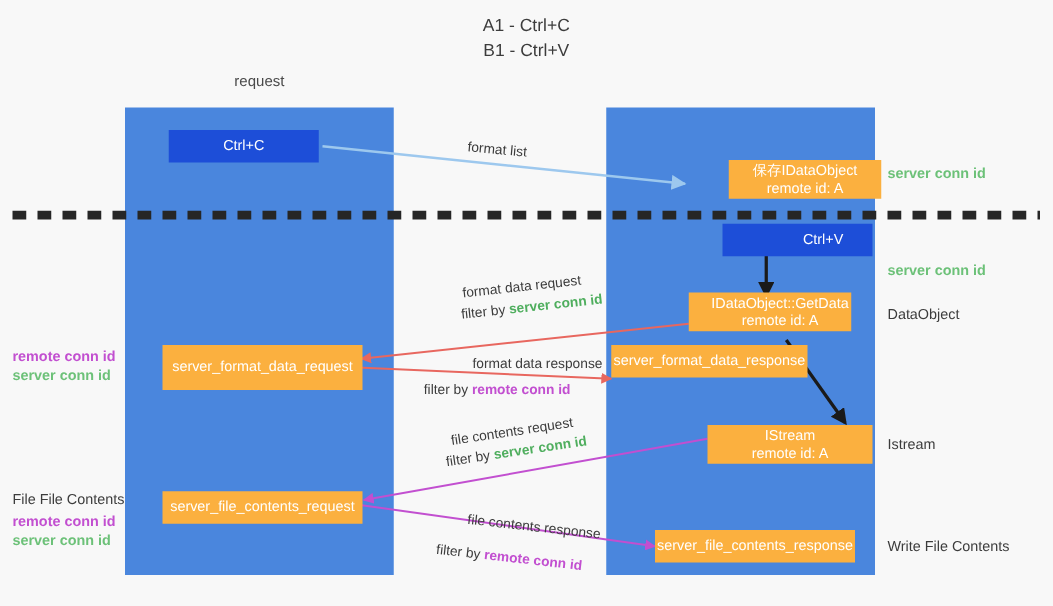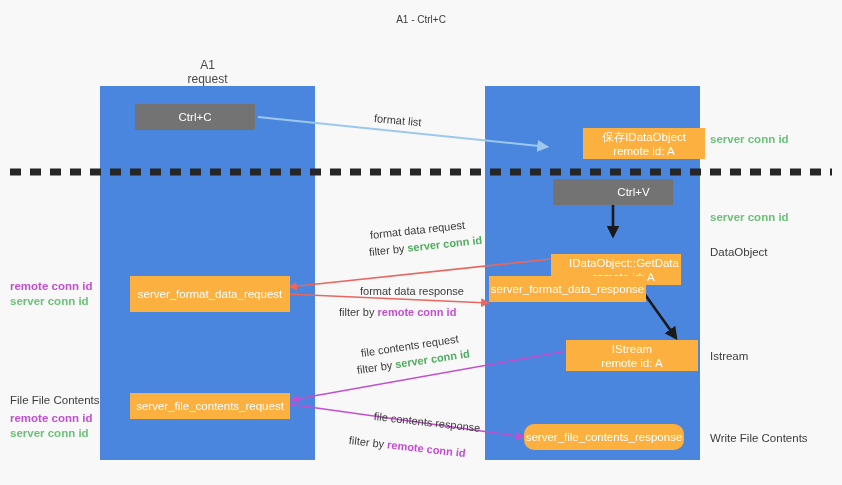--- a/index.html
+++ b/index.html
@@ -22,21 +22,21 @@
     height: 485px;
   }
   .abs { position: absolute; }
 
   
   .title {
     width: 842px;
     text-align: center;
     top: 10px;
     left: 0;
-    font-size: 10px;
+    font-size: 14px;
     color: #3c3c3c;
     line-height: 20px;
   }
   .title div { white-space: pre; }
 
   
   .col-header {
     text-align: center;
     font-size: 12px;
     color: #4a4a4a;
@@ -56,21 +56,21 @@
     display: flex;
     flex-direction: column;
     align-items: center;
     justify-content: center;
     color: #ffffff;
     font-size: 11.5px;
     line-height: 14px;
     text-align: center;
     white-space: pre;
   }
-  .box.green  { background: #737373; }
+  .box.green  { background: #1d4ed8; }
   .box.orange { background: #fbb03f; }
 
   
   .flow-label {
     font-size: 11px;
     color: #3c3c3c;
     white-space: nowrap;
     line-height: 14px;
   }
   .flow-label.rot-up  { transform: rotate(-6.2deg); transform-origin: left center; }
@@ -101,24 +101,24 @@
     pointer-events: none;
   }
 </style>
 </head>
 <body>
 
 <div id="stage">
 
   <div class="abs title">
     <div>A1 - Ctrl+C</div>
+    <div>B1 - Ctrl+V</div>
   </div>
 
   <div class="abs col-header" style="left:100px; top:58px; width:215px;">
-    <span class="hdr-name">A1</span>
     <span class="hdr-sub">request</span>
   </div>
 
   <div class="abs lifeline" style="left:100px; top:86px; width:215px; height:374px;"></div>
   <div class="abs lifeline" style="left:485px; top:86px; width:215px; height:374px;"></div>
 
   <svg id="overlay" viewBox="0 0 842 485" width="842" height="485" xmlns="http://www.w3.org/2000/svg">
     <defs>
       <marker id="ah-blue" viewBox="0 0 10 10" refX="9" refY="5" markerWidth="6" markerHeight="6" orient="auto-start-reverse">
         <path d="M 0 0 L 10 5 L 0 10 z" fill="#9dc8ee"></path>
@@ -153,25 +153,25 @@
 
   <div class="abs box green" style="left:135px; top:104px; width:120px; height:26px;">
     <span>Ctrl+C</span>
   </div>
 
   <div class="abs box orange" style="left:551px; top:128px; width:122px; height:31px;margin-left:32px;">
     <span>保存IDataObject</span>
     <span>remote id: A</span>
   </div>
 
-  <div class="abs box green" style="left:553px; top:179px; width:120px; height:26px;padding-left:41px;">
+  <div class="abs box green" style="left:578px; top:179px; width:120px; height:26px;padding-left:41px;">
     <span>Ctrl+V</span>
   </div>
 
-  <div class="abs box orange" style="left:551px; top:254px; width:130px; height:31px;padding-left:16px;">
+  <div class="abs box orange" style="left:551px; top:234px; width:130px; height:31px;padding-left:16px;">
     <span>IDataObject::GetData</span>
     <span>remote id: A</span>
   </div>
 
   <div class="abs box orange" style="left:130px; top:276px; width:160px; height:36px;">
     <span>server_format_data_request</span>
   </div>
 
   <div class="abs box orange" style="left:489px; top:276px; width:157px; height:26px;">
     <span>server_format_data_response</span>
@@ -179,36 +179,36 @@
 
   <div class="abs box orange" style="left:566px; top:340px; width:132px; height:31px;">
     <span>IStream</span>
     <span>remote id: A</span>
   </div>
 
   <div class="abs box orange" style="left:130px; top:393px; width:160px; height:26px;">
     <span>server_file_contents_request</span>
   </div>
 
-  <div class="abs box orange" style="left:524px; top:424px; width:160px; height:26px;border-radius:10px;">
+  <div class="abs box orange" style="left:524px; top:424px; width:160px; height:26px;">
     <span>server_file_contents_response</span>
   </div>
 
   <div class="abs flow-label rot-dn" style="left:374px; top:111px;">
     <span>format list</span>
   </div>
 
   <div class="abs flow-label rot-up" style="left:370px; top:228px;">
     <span>format data request</span>
   </div>
   <div class="abs flow-label rot-up" style="left:369px; top:245px;">
     <span>filter by </span><span class="tag-server">server conn id</span>
   </div>
 
-  <div class="abs flow-label" style="left:360px; top:284px;">
+  <div class="abs flow-label" style="left:378px; top:284px;">
     <span>format data response</span>
   </div>
   <div class="abs flow-label" style="left:339px; top:305px; font-weight:bold;">
     <span style="font-weight:normal;">filter by </span><span class="tag-remote">remote conn id</span>
   </div>
 
   <div class="abs flow-label rot-up2" style="left:361px; top:346px;">
     <span>file contents request</span>
   </div>
   <div class="abs flow-label rot-up2" style="left:357px; top:363px;">

